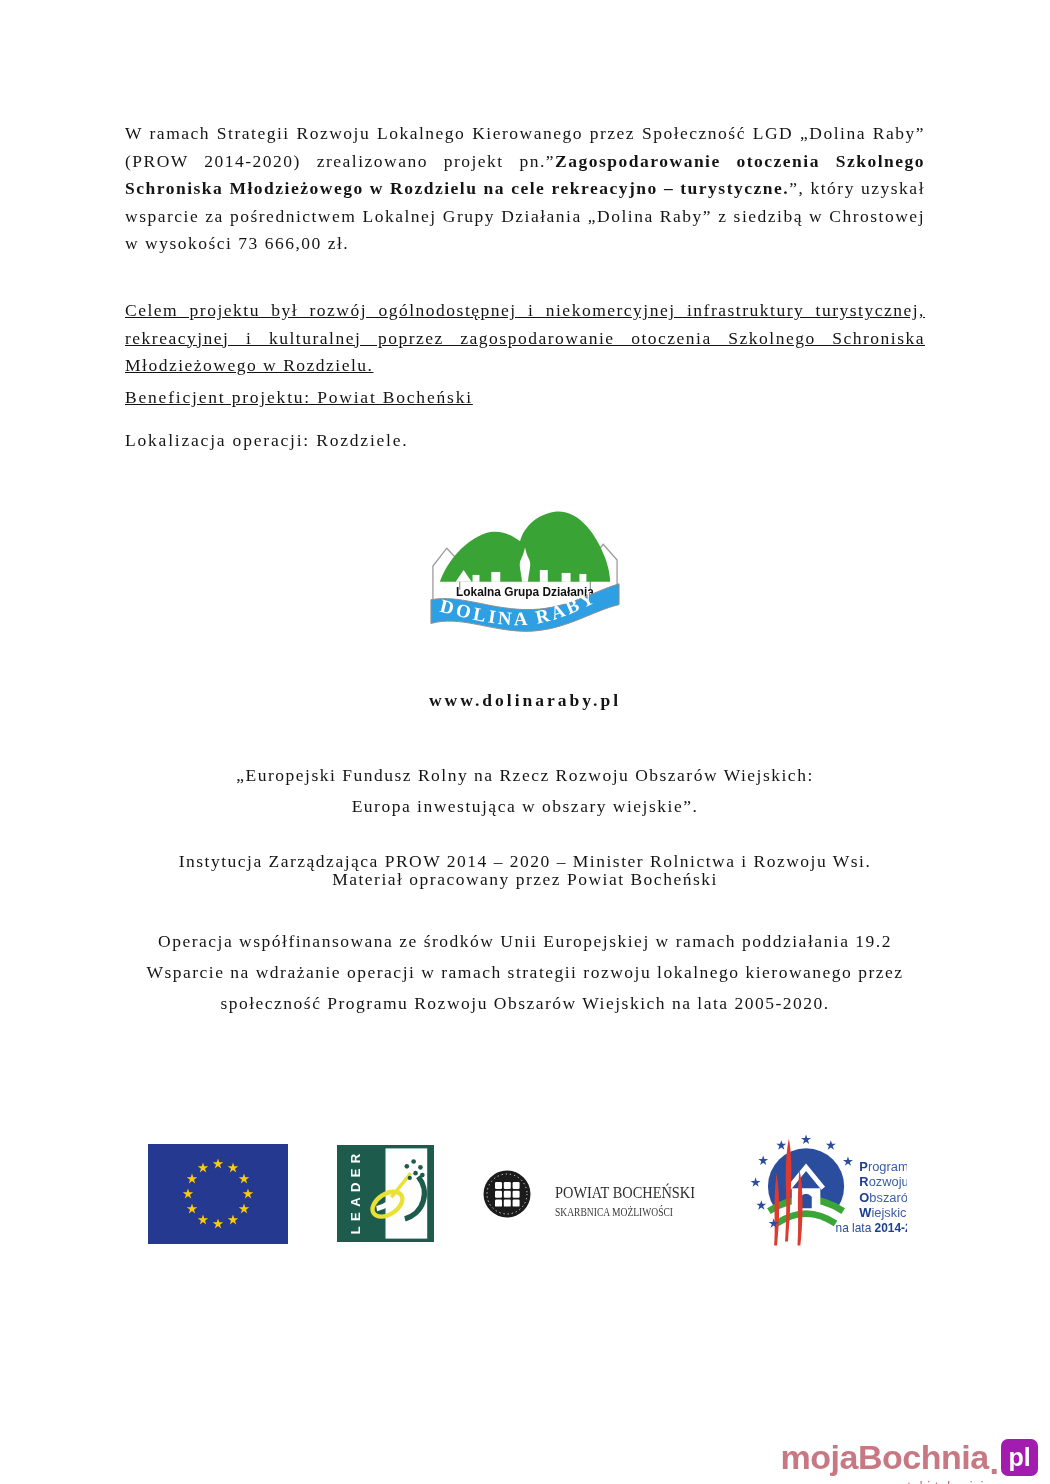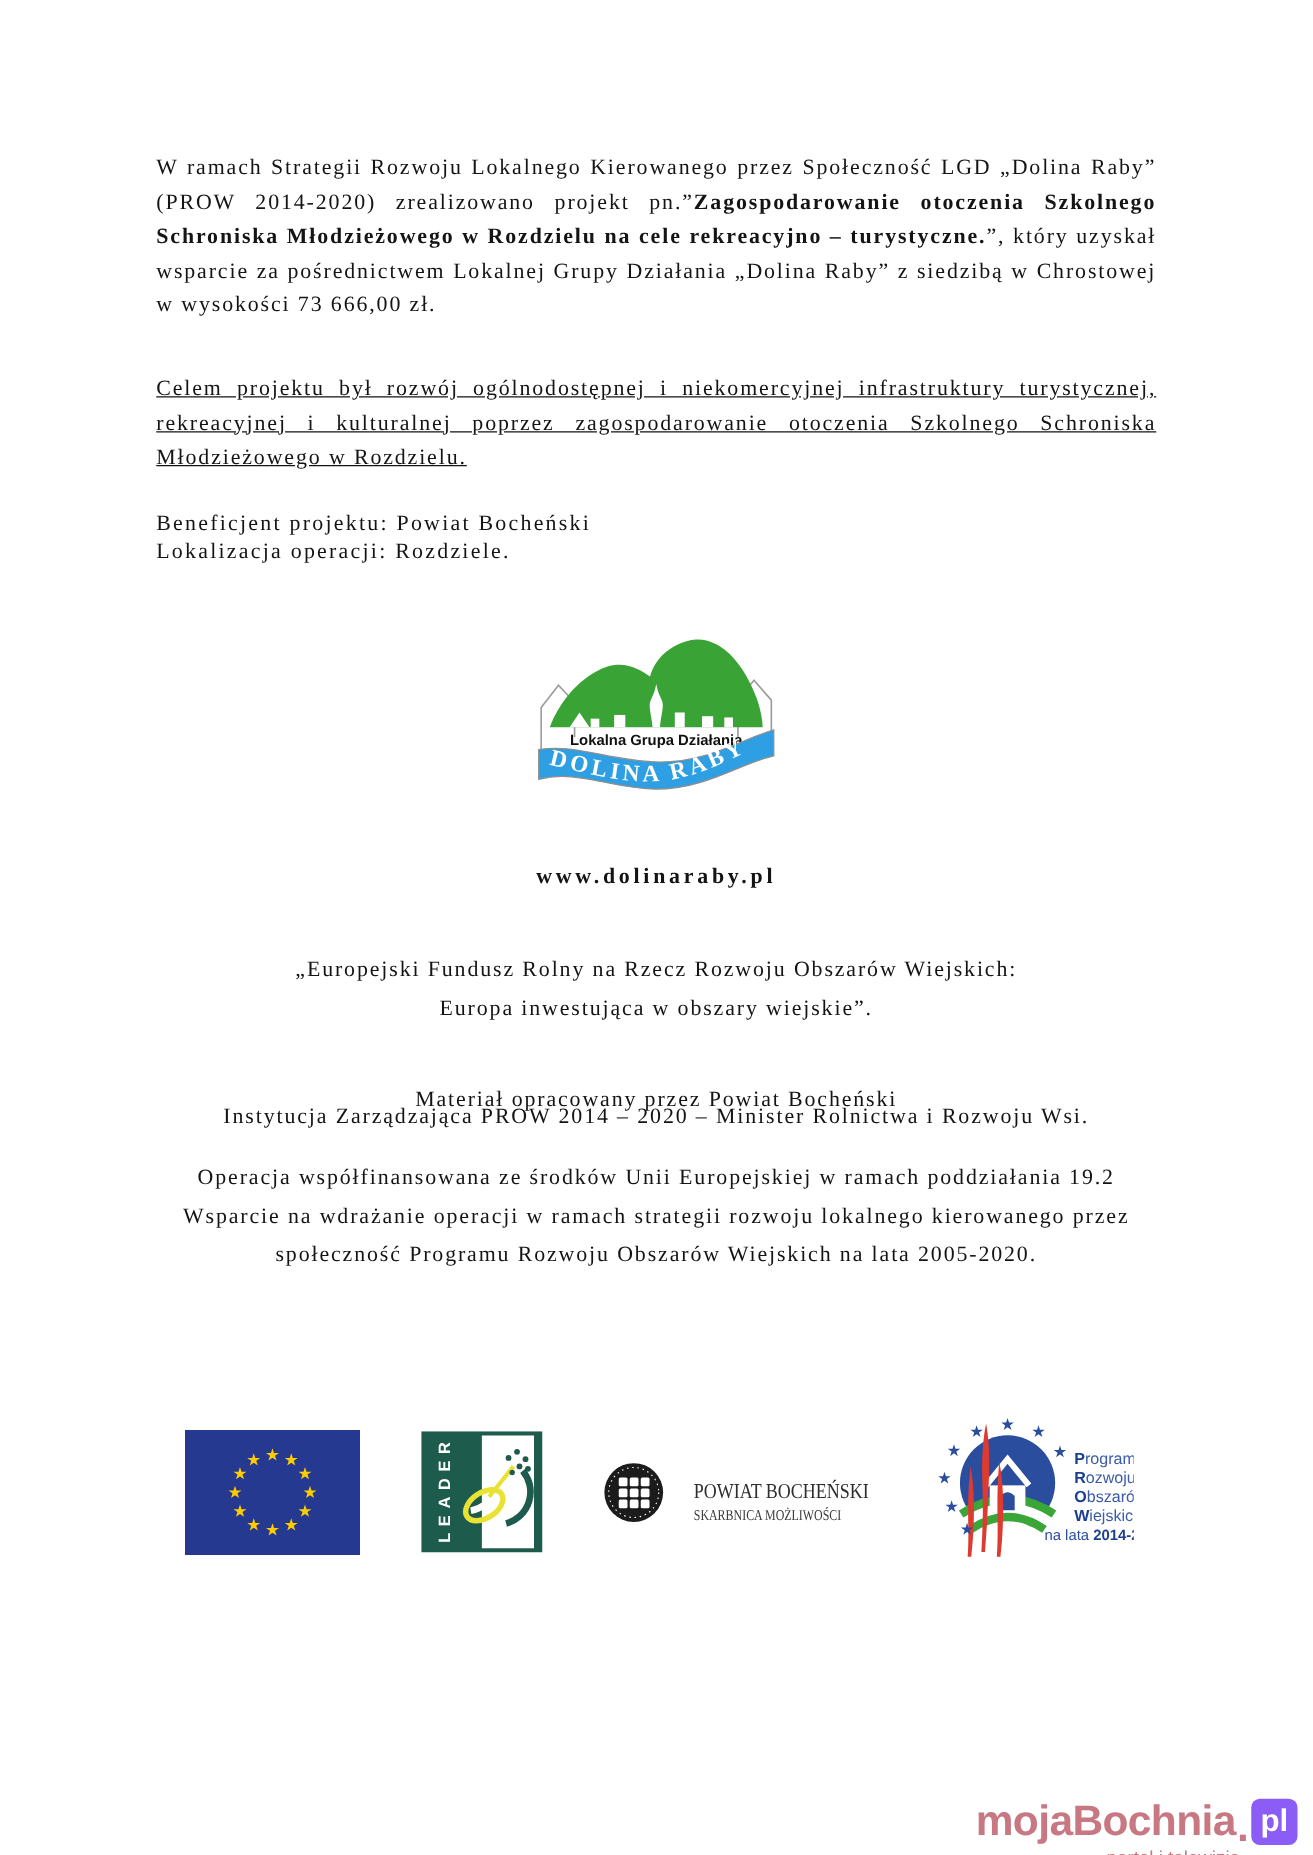--- a/index.html
+++ b/index.html
@@ -23,37 +23,37 @@
     padding-left:23px; padding-right:18px; box-sizing:border-box;
   }
   .wm {
     position:absolute; top:1433px; right:12px; text-align:right;
     font-family:"Liberation Sans", sans-serif; color:#c77882;
   }
   .wm-row { display:flex; align-items:center; justify-content:flex-end; }
   .wm-name { font-weight:bold; font-size:34px; letter-spacing:-0.5px; }
   .wm-dot { font-weight:bold; font-size:34px; margin:10px 1px 0 1px; }
   .wm-tld {
-    display:inline-flex; width:37px; height:37px; background:#8b5cf6;
+    display:inline-flex; width:37px; height:37px; background:#a21caf;
     border-radius:7px; color:#ffffff; font-weight:bold; font-size:25px;
     align-items:center; justify-content:center; margin-left:1px;
   }
   .wm-tag { font-size:15px; margin-top:-4px; padding-right:46px; }
   svg text { user-select:none; }
 </style>
 </head>
 <body>
 
 <div class="page">
 
   <p class="blk just" style="top:120px;"><span>W ramach Strategii Rozwoju Lokalnego Kierowanego przez Społeczność LGD „Dolina Raby” (PROW 2014-2020) zrealizowano projekt pn.”</span><strong>Zagospodarowanie otoczenia Szkolnego Schroniska Młodzieżowego w Rozdzielu na cele rekreacyjno – turystyczne.</strong><span>”, który uzyskał wsparcie za pośrednictwem Lokalnej Grupy Działania „Dolina Raby” z siedzibą w Chrostowej w wysokości 73 666,00 zł.</span></p>
 
   <p class="blk just" style="top:297px;text-decoration:underline;">Celem projektu był rozwój ogólnodostępnej i niekomercyjnej infrastruktury turystycznej, rekreacyjnej i kulturalnej poprzez zagospodarowanie otoczenia Szkolnego Schroniska Młodzieżowego w Rozdzielu.</p>
 
-  <p class="blk oneline" style="top:408px;">Beneficjent projektu: Powiat Bocheński</p>
+  <p class="blk oneline" style="top:387px;text-decoration:underline;">Beneficjent projektu: Powiat Bocheński</p>
   <p class="blk oneline" style="top:430px;">Lokalizacja operacji: Rozdziele.</p>
 
   <div class="blk logo-center" style="top:498px;">
     <svg width="198" height="140" viewBox="0 0 200 140">
 
       <path d="M7,106 L7,68 L21,50 L34,64 L34,92" fill="#ffffff" stroke="#9a9a9a" stroke-width="1.3"></path>
       <path d="M166,92 L166,62 L179,46 L193,62 L193,104" fill="#ffffff" stroke="#9a9a9a" stroke-width="1.3"></path>
 
       <path d="M14,84 C22,62 40,42 60,35 C76,30 88,38 95,43 C99,28 113,15 132,13 C155,12 172,36 181,60 C184,68 186,78 186,84 Z" fill="#3aa335"></path>
 
@@ -79,21 +79,21 @@
 
   <p class="blk website" style="top:690px;">www.dolinaraby.pl</p>
 
   <div class="blk ctr" style="top:760px;">
     <span style="display:block;">„Europejski Fundusz Rolny na Rzecz Rozwoju Obszarów Wiejskich:</span>
     <span style="display:block;">Europa inwestująca w obszary wiejskie”.</span>
   </div>
 
   <p class="blk ctr" style="top:864px;">Materiał opracowany przez Powiat Bocheński</p>
 
-  <p class="blk ctr" style="top:877px;">Instytucja Zarządzająca PROW 2014 – 2020 – Minister Rolnictwa i Rozwoju Wsi.</p>
+  <p class="blk ctr" style="top:846px;">Instytucja Zarządzająca PROW 2014 – 2020 – Minister Rolnictwa i Rozwoju Wsi.</p>
 
   <p class="blk ctr" style="top:926px;">Operacja współfinansowana ze środków Unii Europejskiej w ramach poddziałania 19.2 Wsparcie na wdrażanie operacji w ramach strategii rozwoju lokalnego kierowanego przez społeczność Programu Rozwoju Obszarów Wiejskich na lata 2005-2020.</p>
 
   <div class="logos-row">
 
     <svg width="140" height="100" viewBox="0 0 140 100">
       <defs>
         <polygon id="eustar" points="0,-5.5 1.23,-1.7 5.23,-1.7 2,0.65 3.23,4.45 0,2.1 -3.23,4.45 -2,0.65 -5.23,-1.7 -1.23,-1.7"></polygon>
       </defs>
       <rect width="140" height="100" fill="#24398f"></rect>

